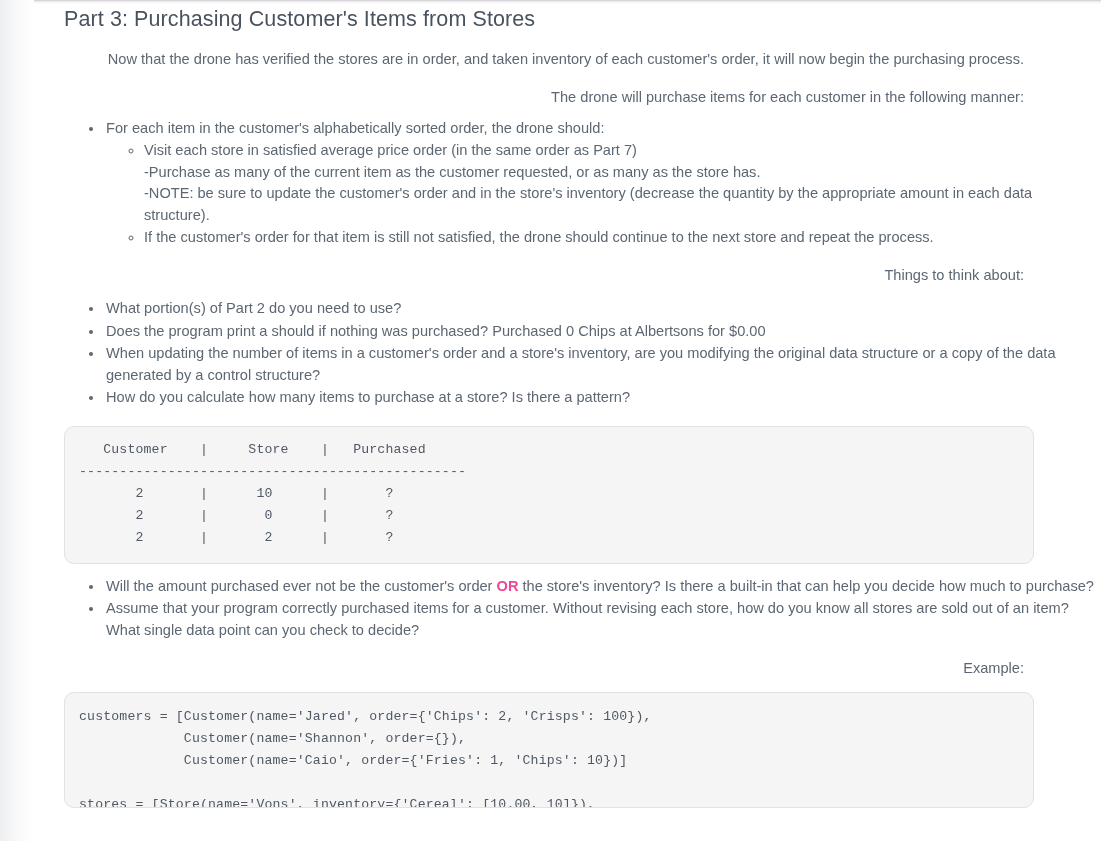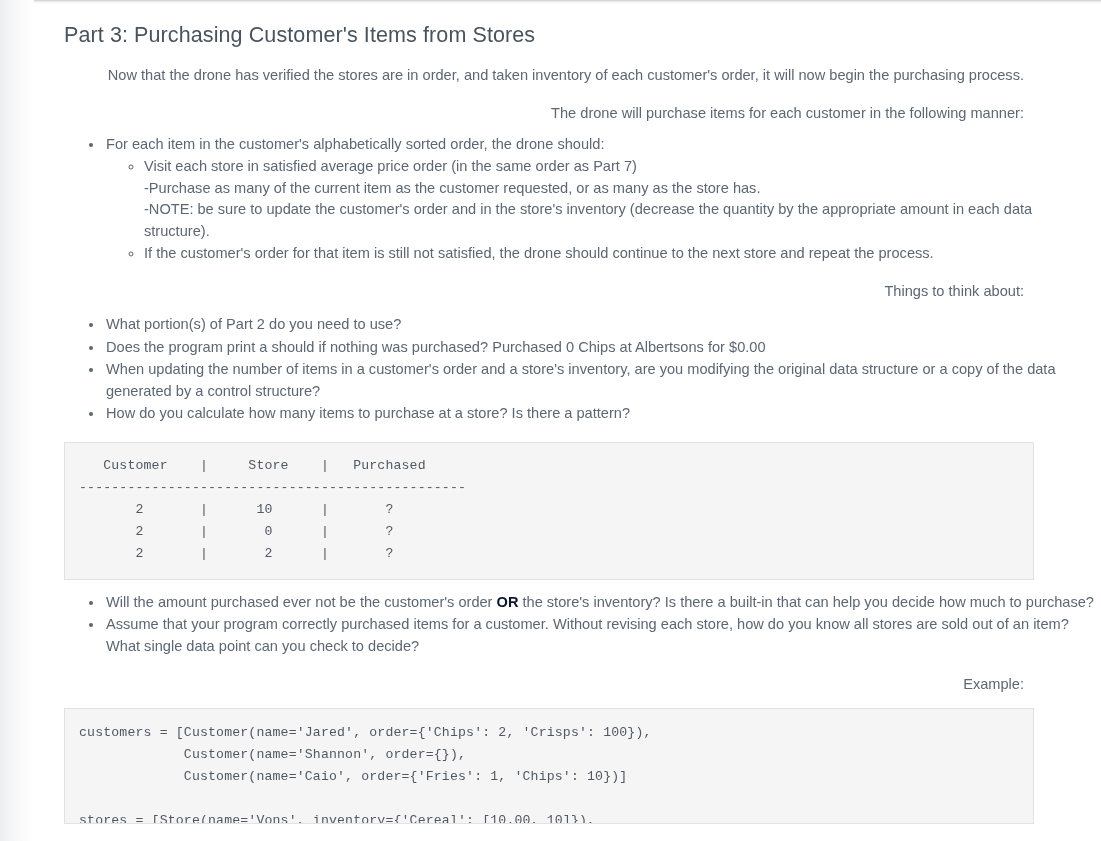--- a/index.html
+++ b/index.html
@@ -32,21 +32,21 @@
     top: 0;
     left: 0;
     width: 34px;
     height: 841px;
     background: linear-gradient(to right, #eceef0 0%, #f7f7f8 40%, #ffffff 100%);
     pointer-events: none;
   }
 
   .content {
     position: relative;
-    padding: 16px 0 0 64px;
+    padding: 0 0 0 64px;
     width: 1099px;
   }
 
   h1.page-title {
     font-size: 21.5px;
     font-weight: 400;
     color: #49535e;
     margin: 0;
     padding-top: 5px;
     line-height: 28px;
@@ -56,21 +56,21 @@
   p.para {
     font-size: 14.6px;
     line-height: 21.5px;
     color: #5c6773;
     margin: 16px 0 0 0;
     max-width: 960px;
     text-align: right;
   }
 
   .em { }
-  .b  { font-weight: bold; color: #0f172a; }
+  .b  { font-weight: bold; color: #ec4899; }
 
   ul.lvl1 {
     margin: 10px 0 0 0;
     padding-left: 40px;
     list-style-type: disc;
   }
   ul.lvl1 > li {
     font-size: 14.6px;
     line-height: 21.8px;
     color: #5c6773;
@@ -92,21 +92,21 @@
 
   ul.thinklist { margin-top: 12px; }
   ul.thinklist > li { margin-bottom: 0.5px; }
 
   ul.bottomlist { margin-top: 12px; }
   ul.bottomlist > li { margin-bottom: 0.5px; }
 
   pre.codeblock {
     background: #f5f5f5;
     border: 1px solid #e2e2e2;
-    border-radius: 0;
+    border-radius: 10px;
     font-family: "Liberation Mono", "DejaVu Sans Mono", monospace;
     font-size: 13.2px;
     line-height: 22px;
     color: #4f5864;
     margin: 18px 0 0 0;
     padding: 13px 14px 13px 14px;
     width: 970px;
     white-space: pre;
     overflow: hidden;
     letter-spacing: 0.15px;

